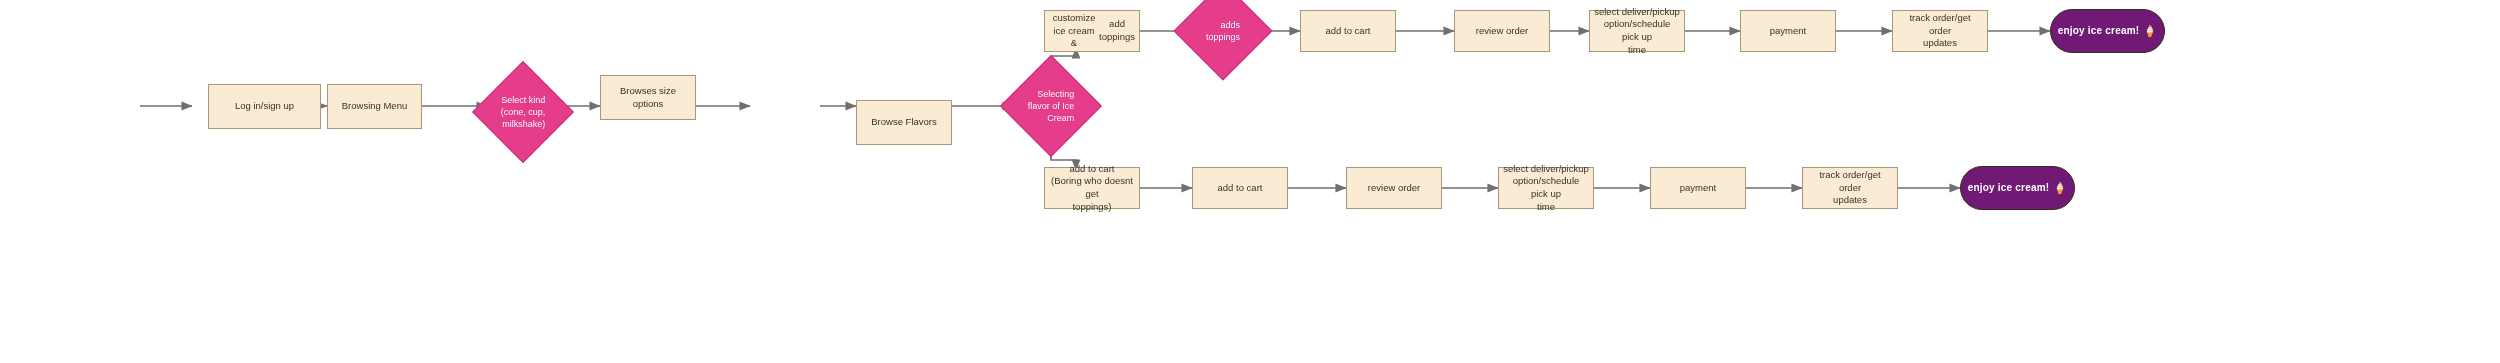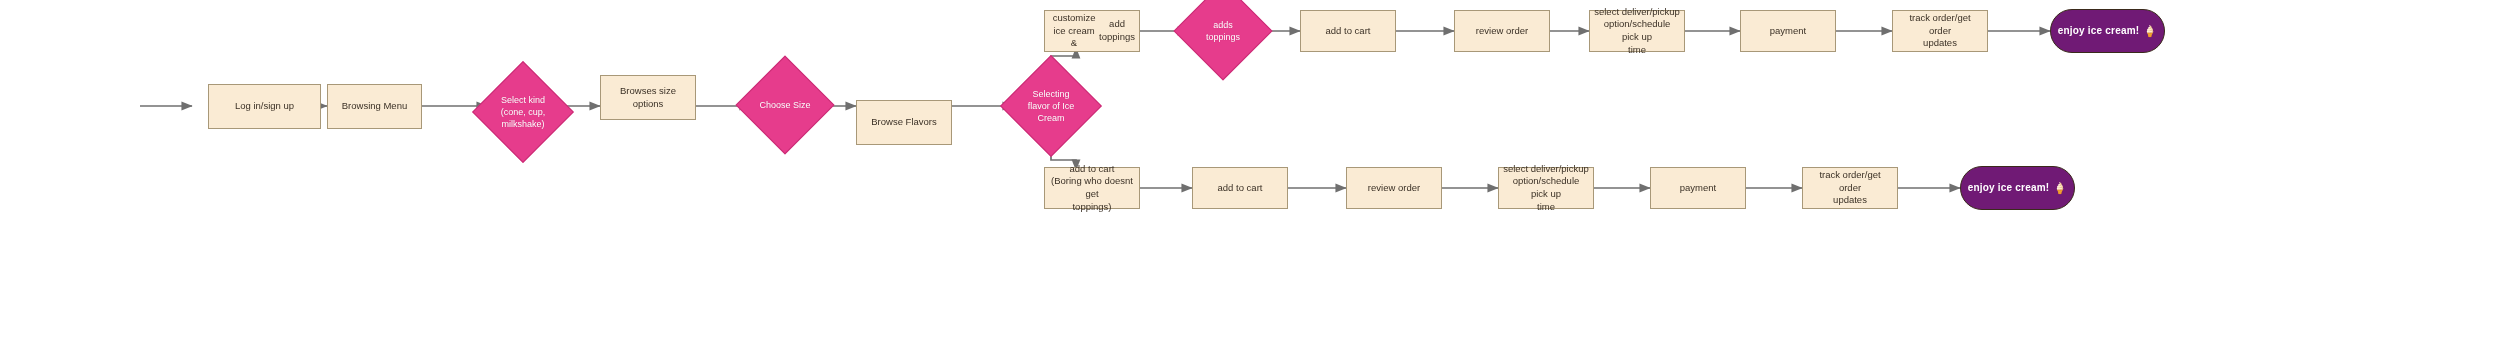--- a/index.html
+++ b/index.html
@@ -72,20 +72,21 @@
     border: 1.4px solid #c92d75;
     transform: rotate(45deg);
     box-sizing: border-box;
   }
   .node.decision .dia-label {
     position: relative;
     z-index: 2;
     padding: 0 3px;
     line-height: 1.35;
     text-shadow: 0 0 1px rgba(150,20,80,.35);
+    text-align: right;
   }
   .cone {
     display: inline-block;
     margin-left: 4px;
     color: #f0c48a;
     font-size: 11px;
     line-height: 1;
     vertical-align: -1px;
   }
   .nlabel { display: block; }
@@ -147,24 +148,20 @@
       <span class="nlabel">Select kind</span>
       <span class="nlabel">(cone, cup,</span>
       <span class="nlabel">milkshake)</span>
     </span>
   </div>
 
   <div class="node process" style="left:600px; top:75px; width:96px; height:45px;">
     <span class="nlabel">Browses size options</span>
   </div>
 
-  <div class="node decision" style="left:750px; top:70px; width:70px; height:70px;">
-    <span class="dia-shape"></span>
-    <span class="dia-label">Choose Size</span>
-  </div>
 
   <div class="node process" style="left:856px; top:84px; width:96px; height:45px;margin-top:16px;">
     <span class="nlabel">Browse Flavors</span>
   </div>
 
   <div class="node decision" style="left:1015px; top:70px; width:72px; height:72px;">
     <span class="dia-shape"></span>
     <span class="dia-label">
       <span class="nlabel">Selecting</span>
       <span class="nlabel">flavor of Ice</span>

